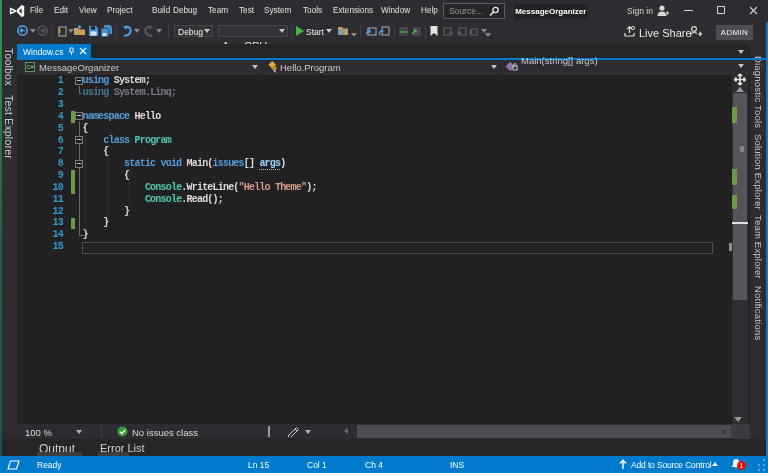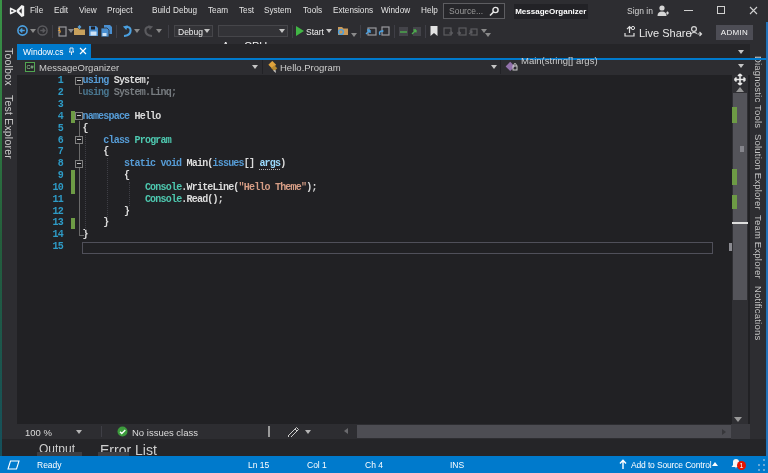--- a/index.html
+++ b/index.html
@@ -285,21 +285,21 @@
       <path d="M1 9 L8 2 l2 2 -7 7 Z M8 2 l1.5 -1.5 2 2 L10 4" fill="none" stroke="#cccccc" stroke-width="1"></path>
     </svg>
 <div class="caret" style="left:305px;top:430px;border-top-color:#b5b5b5"></div>
 <div class="a" style="left:344px;top:428px;width:0;height:0;border-top:3.5px solid transparent;border-bottom:3.5px solid transparent;border-right:4.5px solid #6a6a6e"></div>
 <div class="a" style="left:357px;top:425px;width:374px;height:13px;background:#4d4d53"></div>
 <div class="a" style="left:722px;top:428.5px;width:0;height:0;border-top:3.5px solid transparent;border-bottom:3.5px solid transparent;border-left:4.5px solid #37373b"></div>
 <div class="a" style="left:731px;top:424px;width:19px;height:15px;background:#3a3a3f"></div>
 
 <div class="a" style="left:0;top:439px;width:768px;height:17px;background:#252528"></div>
 <span class="a" style="left:39px;top:442px;font-size:12px;color:#d0d0d0">Output</span>
-<span class="a" style="left:100px;top:442px;font-size:14px;color:#d0d0d0">Error List</span>
+<span class="a" style="left:100px;top:442px;font-size:11px;color:#d0d0d0">Error List</span>
 <div class="a" style="left:37px;top:452px;width:45px;height:4px;background:#3e3e42"></div>
 <div class="a" style="left:98px;top:452px;width:31px;height:4px;background:#3e3e42"></div>
 
 <div class="a" style="left:0;top:456px;width:768px;height:17px;background:#007ACC"></div>
 <svg class="a" style="left:7px;top:460px" width="13" height="10" viewBox="0 0 13 10">
       <path d="M3.5 1 H12 L9.5 9 H1 Z" fill="none" stroke="#ffffff" stroke-width="1.1"></path>
     </svg>
 <span class="a" style="left:37px;top:459.5px;font-size:8.5px;color:#ffffff">Ready</span>
 <span class="a" style="left:248px;top:459.5px;font-size:8.5px;color:#ffffff">Ln 15</span>
 <span class="a" style="left:307px;top:459.5px;font-size:8.5px;color:#ffffff">Col 1</span>

